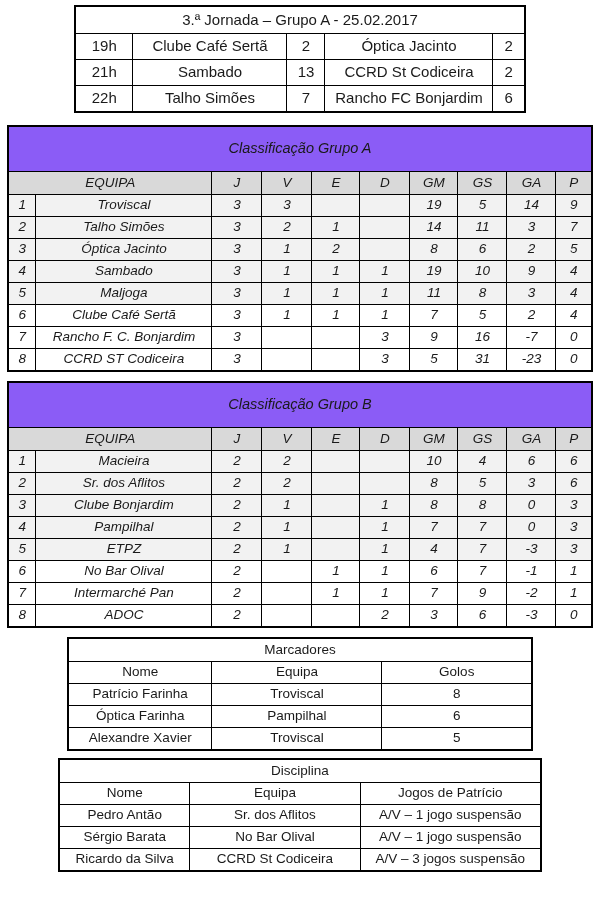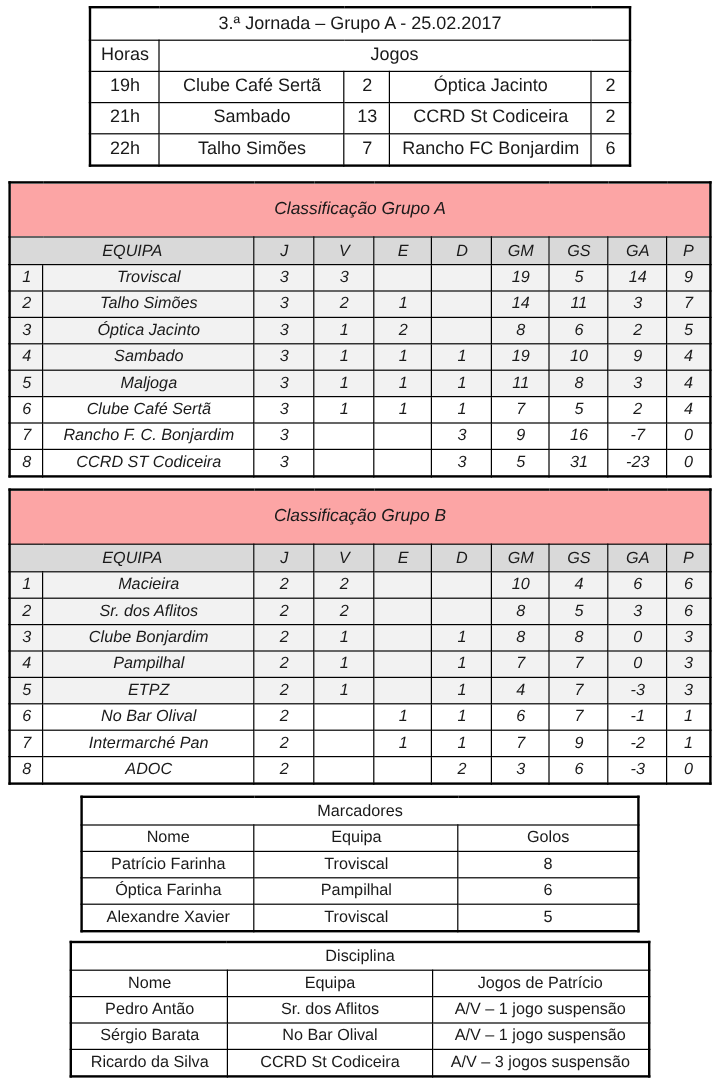--- a/index.html
+++ b/index.html
@@ -26,21 +26,21 @@
   }
 
   
   .jornada { width:450px; margin-top:5px; }
   .jornada td { height:25px; font-size:15px; }
   .jornada .title-cell { height:26px; }
 
   
   .classif { width:584px; margin-top:12px; font-style:italic; }
   .classif td { height:21px; font-size:13.5px; }
-  .classif .title-cell { height:44px; background:#fca5a5; font-size:14.5px; }
+  .classif .title-cell { height:44px; background:#8b5cf6; font-size:14.5px; }
   .classif .hdr-row td { background:#d9d9d9; height:22px; }
   .classif tr.shaded td { background:#f2f2f2; }
   #grupo-b-table { margin-top:9px; }
 
   
   .small { width:464px; margin-top:9px; }
   .small td { height:21px; font-size:13.5px; }
   .small .title-cell { height:22px; }
   .disciplina { width:481px; margin-top:7px; }
 </style>
@@ -53,24 +53,20 @@
       <col style="width:154px">
       <col style="width:38px">
       <col style="width:168px">
       <col style="width:32px">
   </colgroup>
   <tbody>
       <tr>
     <td colspan="5" class="title-cell">3.ª Jornada – Grupo A - 25.02.2017</td>
   </tr>
   <tr>
-    <td>Horas</td>
-    <td colspan="4">Jogos</td>
-  </tr>
-  <tr>
     <td>19h</td>
     <td>Clube Café Sertã</td>
     <td>2</td>
     <td>Óptica Jacinto</td>
     <td>2</td>
   </tr>
   <tr>
     <td>21h</td>
     <td>Sambado</td>
     <td>13</td>

